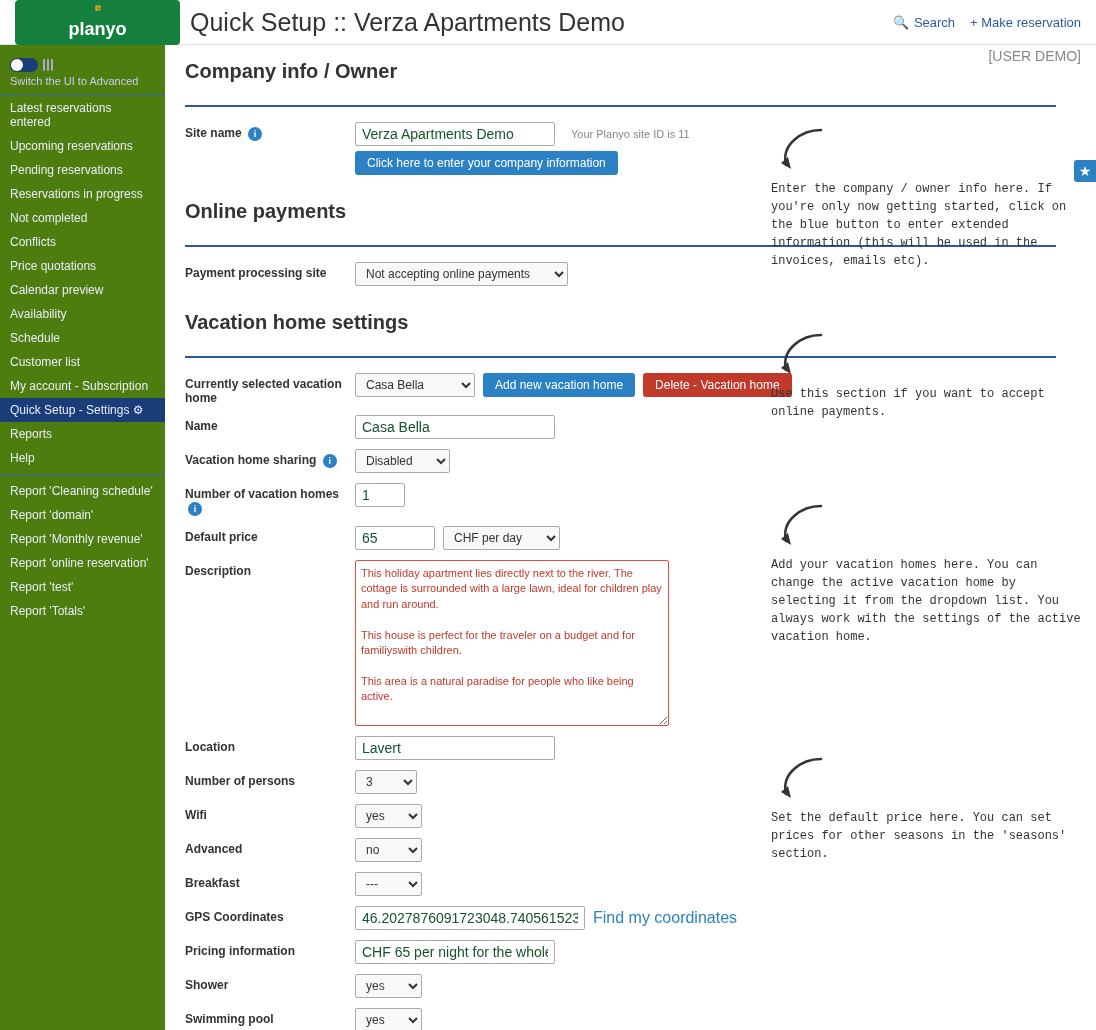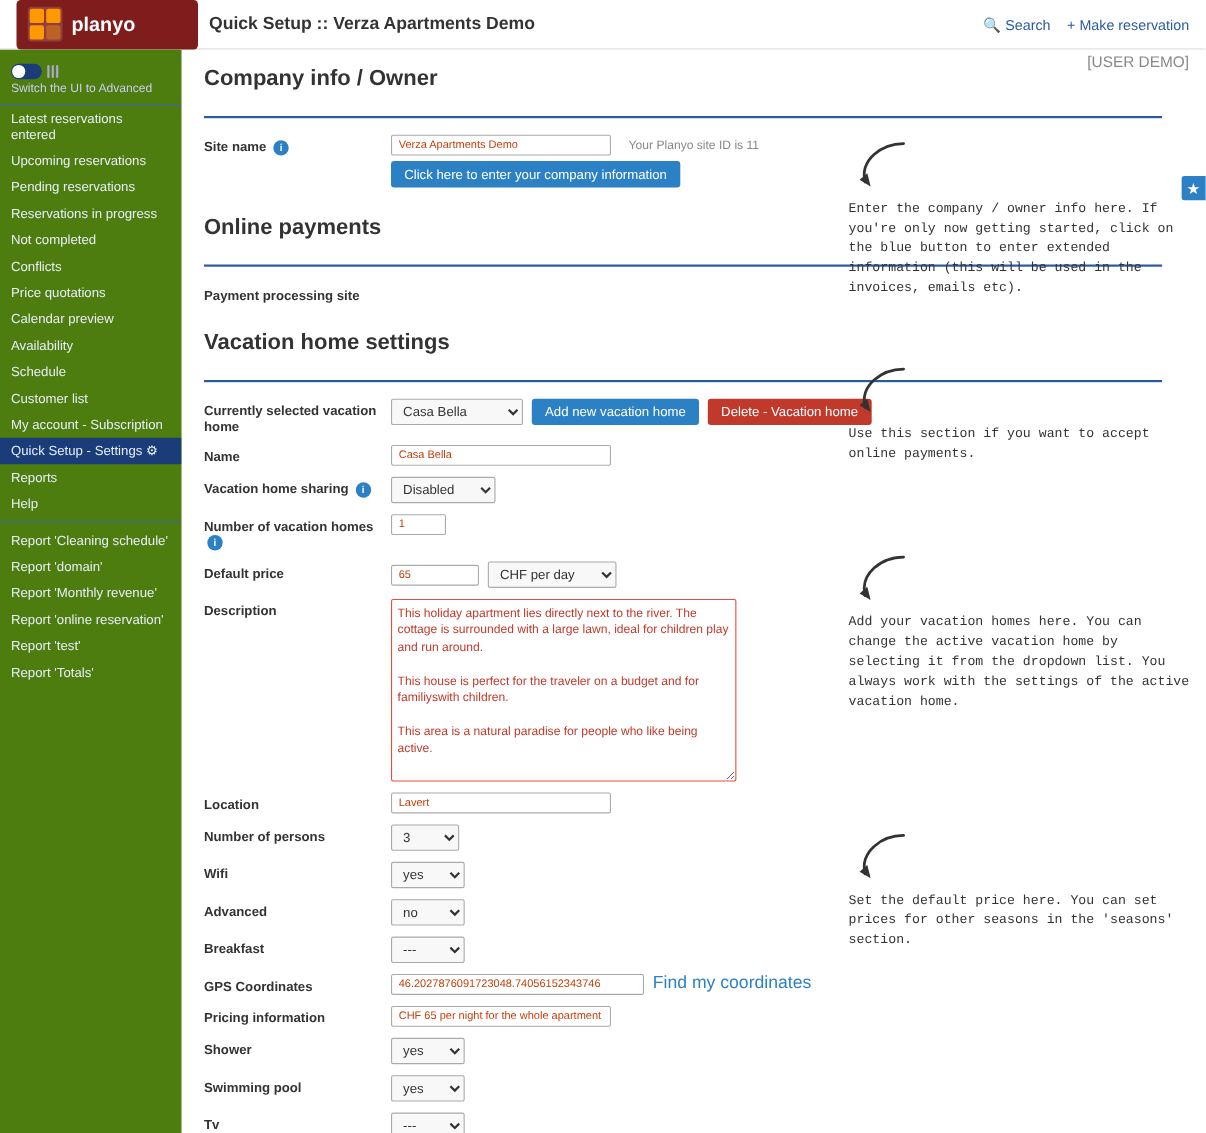--- a/index.html
+++ b/index.html
@@ -9,24 +9,24 @@
     #header {
       background: #fff;
       border-bottom: 1px solid #ddd;
       padding: 0 15px;
       height: 45px;
       display: flex;
       align-items: center;
       justify-content: space-between;
     }
     #header-left { display: flex; align-items: center; gap: 10px; }
-    #logo-area { display: flex; align-items: center; gap: 8px; background: #7f1d1d; padding: 5px 10px; border-radius: 4px; width: 165px; height: 45px; justify-content: flex-start; }
+    #logo-area { display: flex; align-items: center; gap: 8px; background: #15803d; padding: 5px 10px; border-radius: 4px; width: 165px; height: 45px; justify-content: space-between; flex-direction: column; }
     #logo-icon { width: 32px; height: 32px; }
     #logo-text { color: #fff; font-size: 18px; font-weight: bold; }
-    #page-title-text { font-size: 16px; color: #333; font-weight: bold; }
+    #page-title-text { font-size: 25px; color: #333; font-weight: normal; }
     #header-right { display: flex; align-items: center; gap: 15px; }
     #search-link { color: #2c5aa0; text-decoration: none; display: flex; align-items: center; gap: 4px; font-size: 13px; }
     #make-reservation-link { color: #2c5aa0; text-decoration: none; display: flex; align-items: center; gap: 4px; font-size: 13px; }
     #user-demo-badge { color: #888; font-size: 14px; position: absolute; right: 15px; top: 48px; }
 
     
     #main-layout { display: flex; flex: 1; overflow: hidden; }
 
     
     #sidebar {
@@ -84,23 +84,23 @@
       font-size: 12px;
       padding-top: 4px;
       color: #333;
     }
     .form-control { display: flex; flex-direction: column; gap: 5px; }
     .form-control-row { display: flex; align-items: center; gap: 8px; }
 
     input[type="text"], input[type="number"] {
       border: 1px solid #aaa;
       padding: 3px 6px;
-      font-size: 10px;
+      font-size: 14px;
       border-radius: 2px;
-      color: #c2410c;
+      color: #14532d;
     }
     textarea {
       border: 1px solid #e74c3c;
       padding: 5px;
       font-size: 11px;
       color: #c0392b;
       border-radius: 2px;
       resize: vertical;
       font-family: Arial, sans-serif;
       line-height: 1.4;
@@ -296,20 +296,23 @@
               </div>
             </div>
           </div>
         </div>
 
         <div class="section">
           <div class="section-title">Online payments</div>
 
           <div class="form-row">
             <div class="form-label">Payment processing site</div>
+            <div class="form-control">
+              <select><option>Not accepting online payments</option><option>PayPal</option><option>Stripe</option><option>Other</option></select>
+            </div>
           </div>
         </div>
 
         <div class="section">
           <div class="section-title">Vacation home settings</div>
 
           <div class="form-row">
             <div class="form-label">Currently selected vacation home</div>
             <div class="form-control">
               <div class="vacation-home-row">

